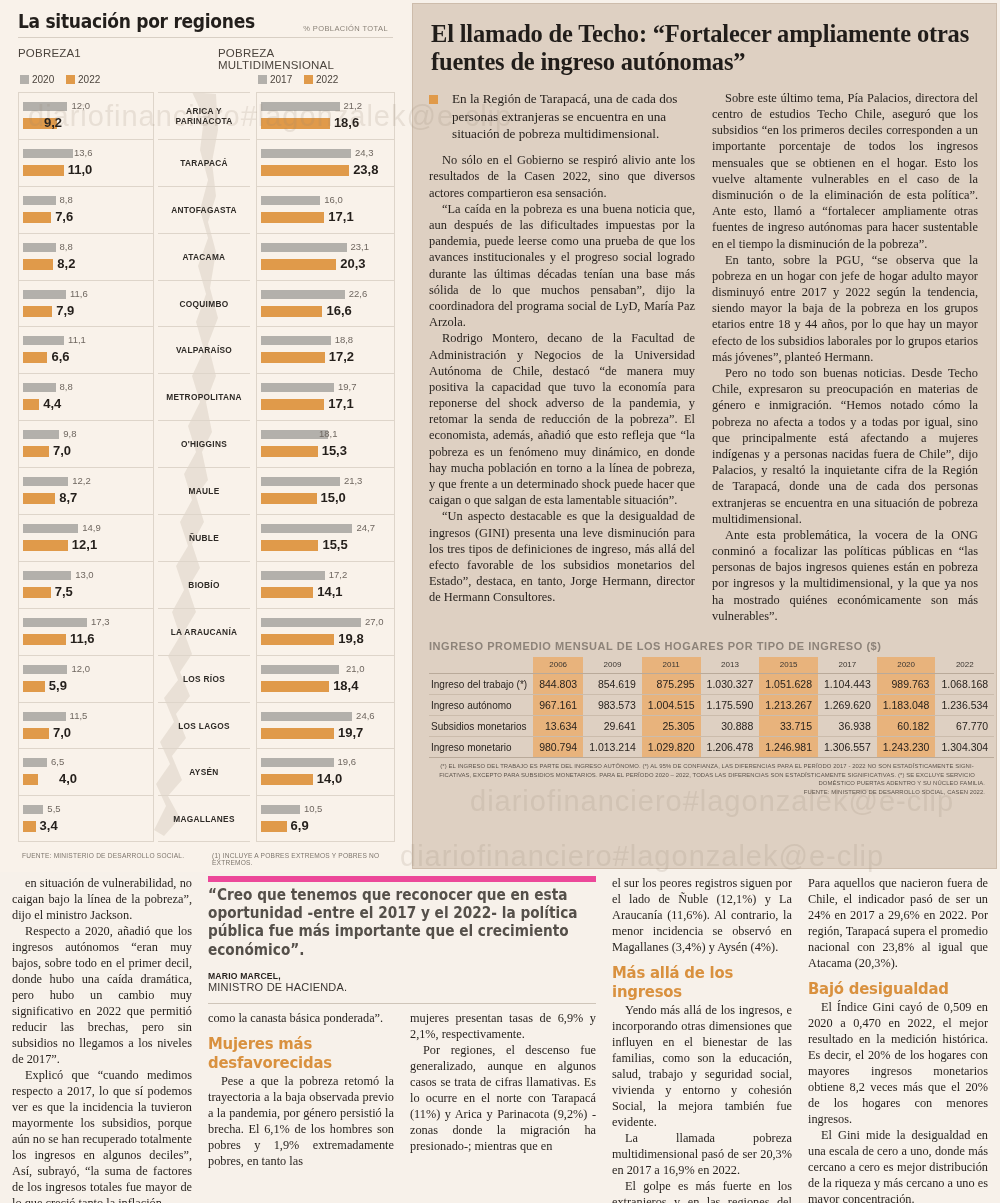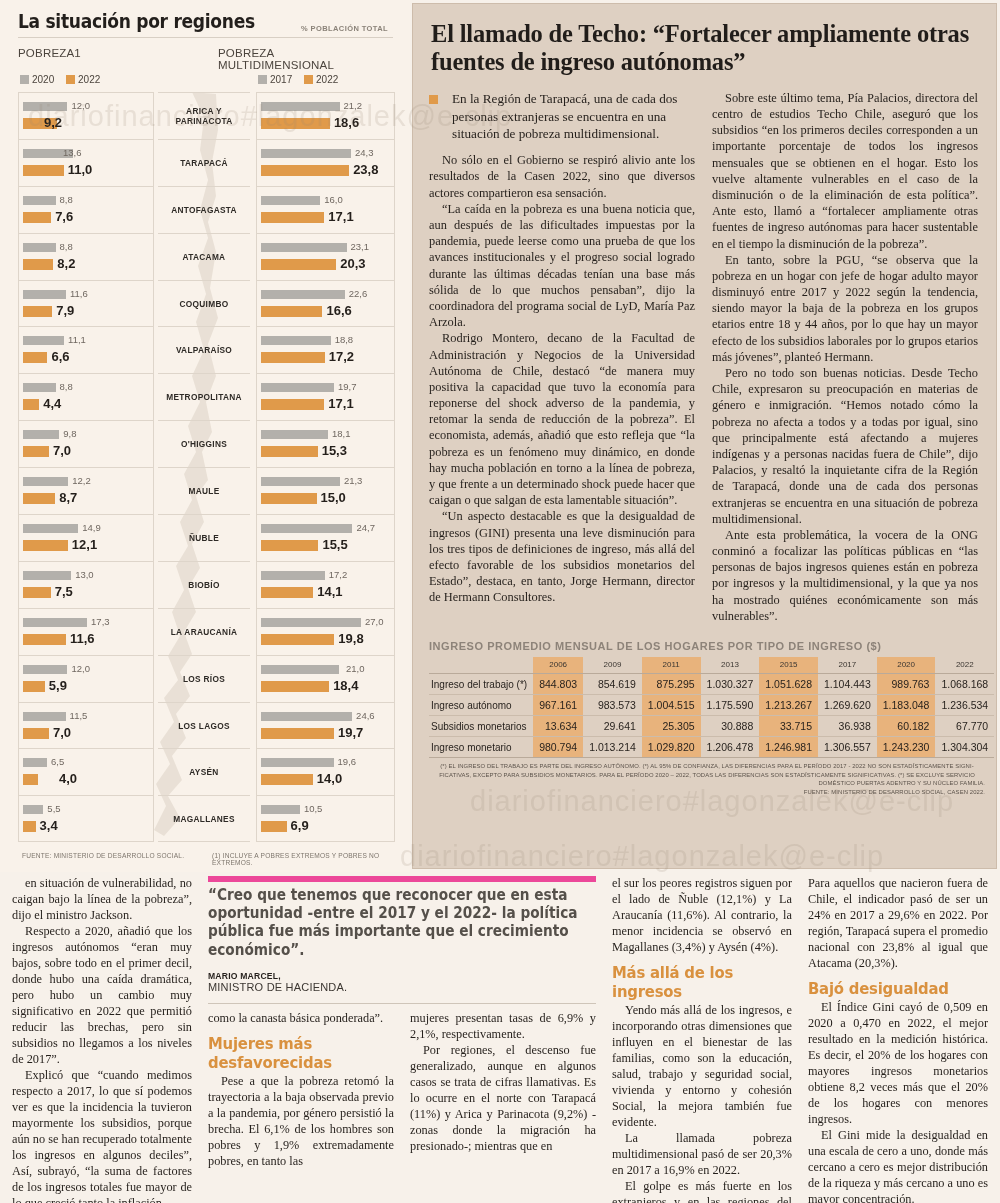--- a/index.html
+++ b/index.html
@@ -20,21 +20,21 @@
     padding:0 10px;box-sizing:border-box;
   }
   .ig-title{
     font-family:"DejaVu Sans Condensed","Liberation Sans",sans-serif;
     font-weight:bold;font-size:19px;letter-spacing:-.3px;
     color:#231f1c;margin:10px 0 0 8px;display:inline-block;
   }
   .ig-unit{
     position:absolute;right:22px;top:24px;
     font-family:"Liberation Sans",sans-serif;
-    font-size:7.5px;letter-spacing:.4px;color:#8b8379;font-weight:bold;
+    font-size:7.5px;letter-spacing:.4px;color:#8b8379;font-weight:normal;
   }
   .ig-rule{position:absolute;left:18px;top:37px;width:375px;height:1px;background:#d8cfc4;}
 
   .col-heads{position:absolute;left:18px;top:47px;width:375px;}
   .col-head{
     font-family:"Liberation Sans",sans-serif;
     font-size:11.5px;letter-spacing:.2px;color:#4b443d;
   }
   .ch-left{position:absolute;left:0;top:0;}
   .ch-right{position:absolute;left:200px;top:0;}
@@ -178,21 +178,21 @@
 
       <div class="panel panel-left" id="panelLeft">
           <div class="row">
             <div class="bar g" style="left: 4px; width: 44.4444px;"></div>
             <div class="val g" style="left: 52.4444px;">12,0</div>
             <div class="bar o" style="left: 4px; width: 34.0741px;"></div>
             <div class="val o" style="left: 25px;">9,2</div>
           </div>
           <div class="row">
             <div class="bar g" style="left: 4px; width: 50.3704px;"></div>
-            <div class="val g" style="left: 44px;">13,6</div>
+            <div class="val g" style="left: 55px;">13,6</div>
             <div class="bar o" style="left: 4px; width: 40.7407px;"></div>
             <div class="val o" style="left: 48.7407px;">11,0</div>
           </div>
           <div class="row">
             <div class="bar g" style="left: 4px; width: 32.5926px;"></div>
             <div class="val g" style="left: 40.5926px;">8,8</div>
             <div class="bar o" style="left: 4px; width: 28.1481px;"></div>
             <div class="val o" style="left: 36.1481px;">7,6</div>
           </div>
           <div class="row">
@@ -364,21 +364,21 @@
             <div class="val o" style="left: 71.7037px;">17,2</div>
           </div>
           <div class="row">
             <div class="bar g" style="left: 4px; width: 72.963px;"></div>
             <div class="val g" style="left: 80.963px;">19,7</div>
             <div class="bar o" style="left: 4px; width: 63.3333px;"></div>
             <div class="val o" style="left: 71.3333px;">17,1</div>
           </div>
           <div class="row">
             <div class="bar g" style="left: 4px; width: 67.037px;"></div>
-            <div class="val g" style="left: 75px; text-align: right;">18,1</div>
+            <div class="val g" style="left: 62px; text-align: right;">18,1</div>
             <div class="bar o" style="left: 4px; width: 56.6667px;"></div>
             <div class="val o" style="left: 64.6667px;">15,3</div>
           </div>
           <div class="row">
             <div class="bar g" style="left: 4px; width: 78.8889px;"></div>
             <div class="val g" style="left: 86.8889px;">21,3</div>
             <div class="bar o" style="left: 4px; width: 55.5556px;"></div>
             <div class="val o" style="left: 63.5556px;">15,0</div>
           </div>
           <div class="row">

